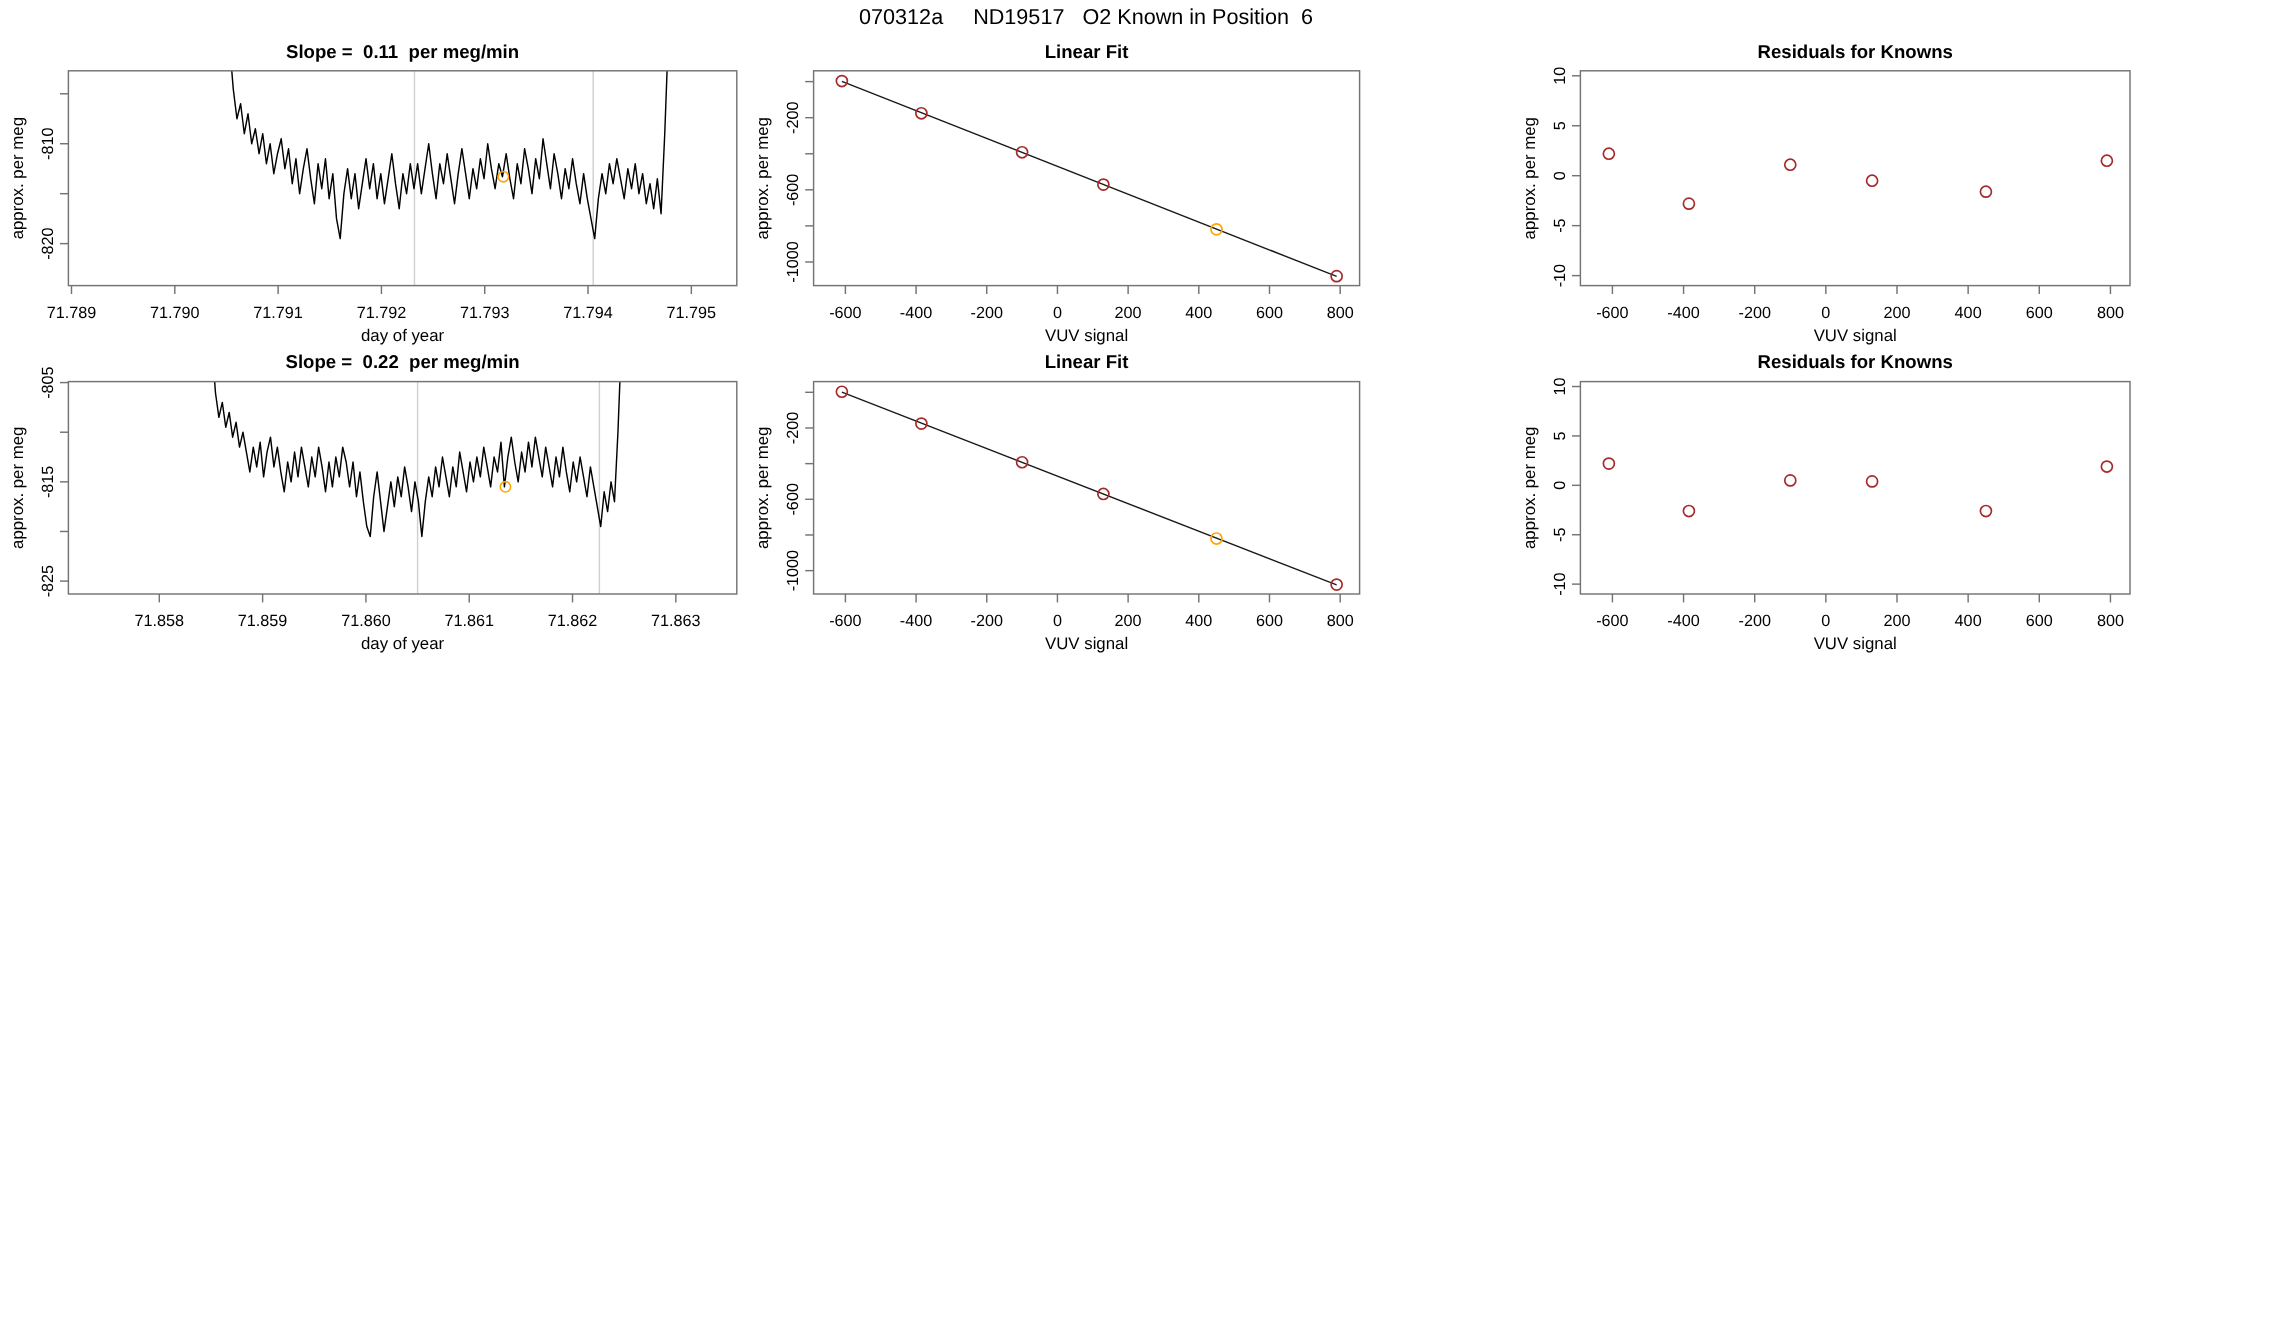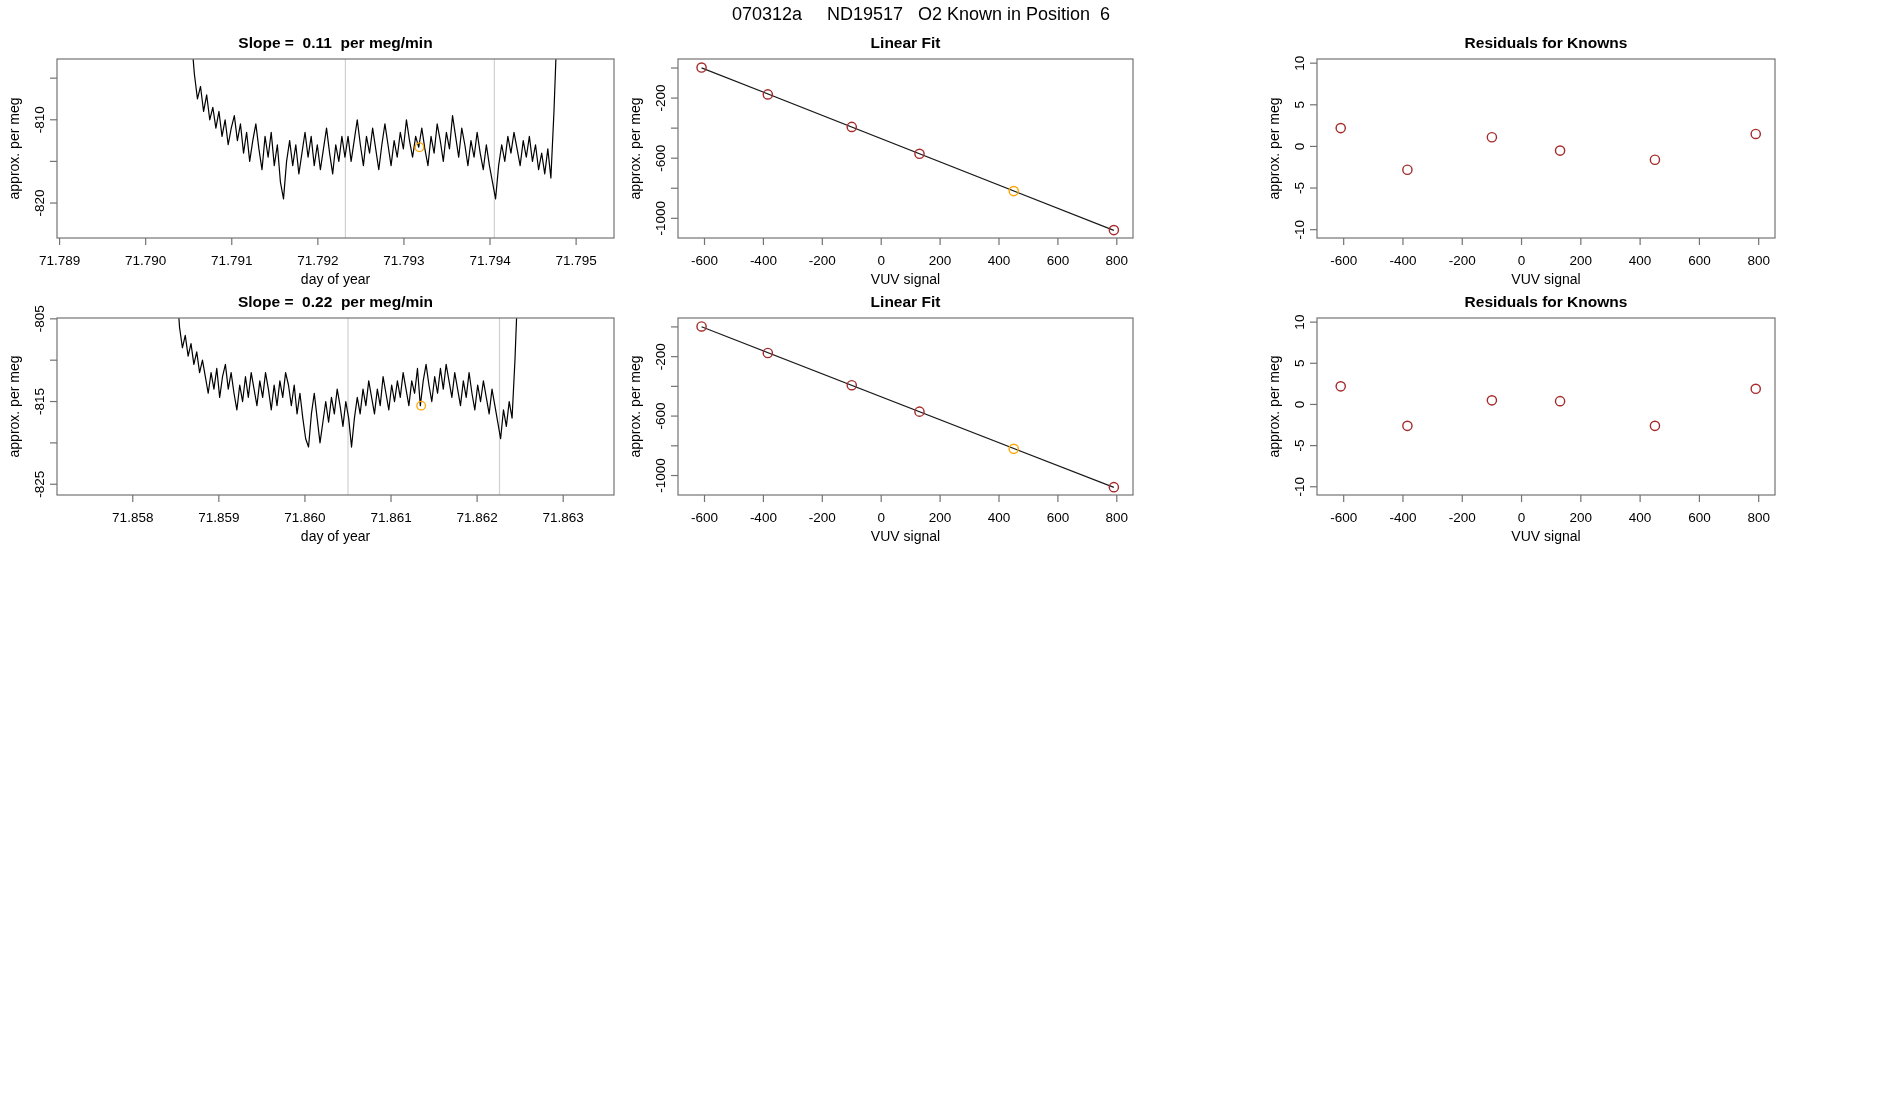--- a/index.html
+++ b/index.html
@@ -1,18 +1,18 @@
 <!DOCTYPE html>
 <html><head>
 <meta charset="utf-8">
 <style>
   html,body{margin:0;padding:0;background:#ffffff;}
   body{width:1900px;height:1100px;position:relative;font-family:"Liberation Sans",sans-serif;}
   #main-title{
-    position:absolute;left:16px;top:4px;width:1810px;text-align:center;
+    position:absolute;left:0;top:4px;width:1810px;text-align:center;
     font-size:18px;color:#000;white-space:pre;
   }
   #figure{position:absolute;left:0;top:0;}
   text{font-family:"Liberation Sans",sans-serif;fill:#000;white-space:pre;}
   .plot-title{font-size:15.5px;font-weight:bold;}
   .tick-label{font-size:13.5px;}
   .axis-label{font-size:14px;}
 </style>
 </head>
 <body>

